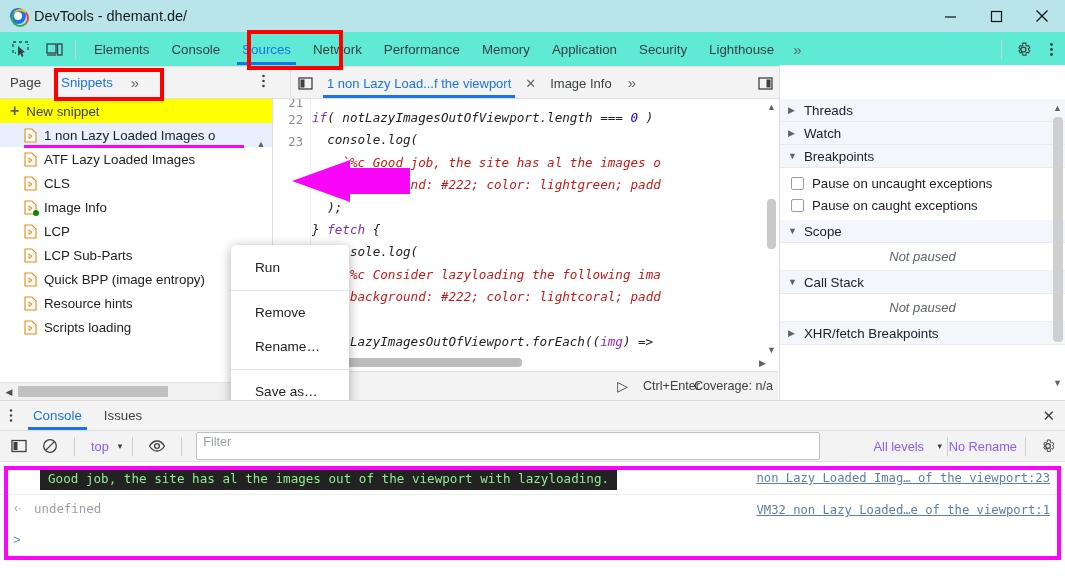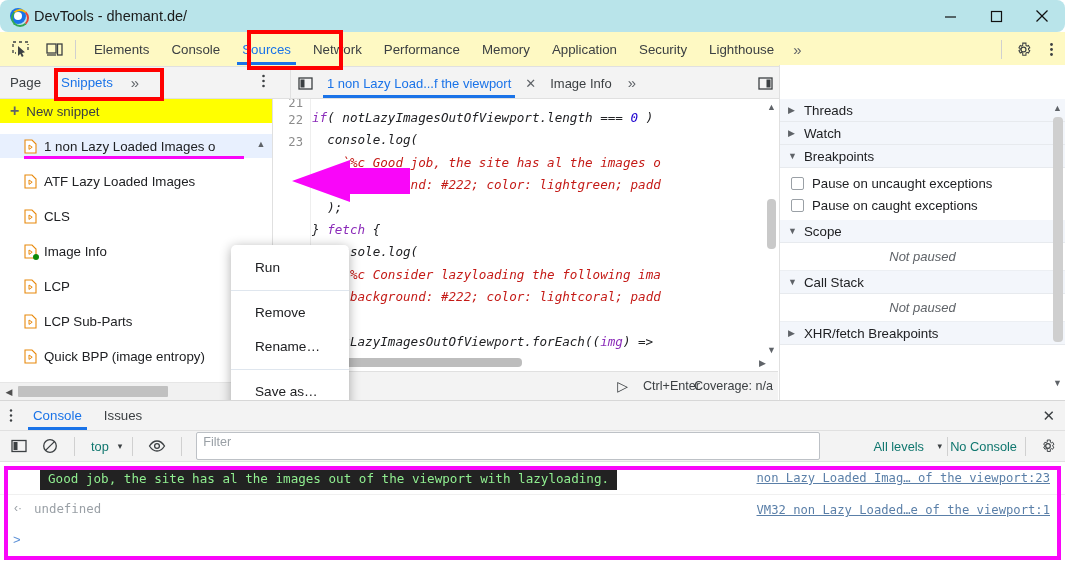--- a/index.html
+++ b/index.html
@@ -9,21 +9,20 @@
     overflow: hidden;
     background: #fff;
   }
   #app { position: relative; width: 1065px; height: 582px; }
 
   
   .titlebar {
     height: 32px; background: #b9e4ea;
     display: flex; align-items: center;
     position: relative;
-    border-radius: 8px;
   }
   .tb-icon {
     width: 16px; height: 16px; border-radius: 50%;
     margin-left: 10px; margin-right: 8px;
     background: #1a73e8; position: relative; flex: 0 0 auto;
   }
   .tb-icon::after{
     content:""; position:absolute; left:4px; top:4px;
     width:8px;height:8px;border-radius:50%;background:#fff;
   }
@@ -35,21 +34,21 @@
   .tb-title { font-size: 14.5px; color: #1b1b1b; }
   .winbtns { position: absolute; right: 0; top: 0; height: 32px; display: flex; }
   .winbtn {
     width: 46px; height: 32px; display: flex; align-items: center; justify-content: center;
     font-size: 15px; color: #111;
   }
   .winbtn svg { display: block; }
 
   
   .dt-tabbar {
-    height: 35px; background: #fef9c3; border-bottom: 1px solid #e0e0e0;
+    height: 35px; background: #5eead4; border-bottom: 1px solid #e0e0e0;
     display: flex; align-items: center; position: relative;
   }
   .dt-tool-icon { width: 28px; height: 28px; display:flex; align-items:center; justify-content:center; margin-left:6px;}
   .vdiv { width:1px; height:19px; background:#d0d0d0; margin:0 7px; }
   .dt-tab {
     padding: 0 11px; height: 35px; line-height: 35px;
     font-size: 13.3px; color: #3c4043; position: relative; white-space: nowrap;
   }
   .dt-tab.active { color: #1a73e8; }
   .dt-tab.active::after {
@@ -72,21 +71,21 @@
 
   
   .navigator { position:absolute; left:0; top:0; width:273px; height:301px; background:#fff; border-right:1px solid #e0e0e0; overflow:hidden;}
   .newsnippet {
     height:24px; display:flex; align-items:center; gap:7px; padding-left:10px;
     background:#ffff00; font-size:13.3px; color:#3c4043; width:281px;
   }
   .plusic { color:#5f6368; font-size:16px; font-weight:bold; line-height:1;}
   .snip-row {
     height:24px; display:flex; align-items:center; gap:7px; padding-left:24px;
-    font-size:13.3px; color:#202124; position:relative;margin-top:11px;
+    font-size:13.3px; color:#202124; position:relative;
   }
   .snip-row.selected { background:#e8f0fe; }
   .snip-ico { width:13px; height:15px; flex:0 0 auto; position:relative; }
   .mag-underline { position:absolute; left:24px; bottom:-1px; height:3px; background:#f906f9; }
   .dot-green { position:absolute; right:-2px; bottom:-1px; width:6px;height:6px;border-radius:50%;background:#0a8a0a;}
   .hscroll {
     position:absolute; left:0; bottom:0; width:273px; height:18px; background:#f1f1f1;
     display:flex; align-items:center; border-top:1px solid #e6e6e6;
   }
   .hscroll-thumb { position:absolute; left:18px; height:11px; width:150px; background:#c1c1c1; border-radius:1px;}
@@ -123,21 +122,21 @@
   .drawer { position:absolute; left:0; top:400px; width:1065px; height:182px; background:#fff; border-top:1px solid #d7d7d7;}
   .drawer-tabs { height:30px; background:#f3f3f3; border-bottom:1px solid #e0e0e0; display:flex; align-items:center; position:relative;}
   .dw-tab { font-size:13.3px; color:#3c4043; padding:0 11px; line-height:30px; position:relative;}
   .dw-tab.active { color:#1a73e8; }
   .dw-tab.active::after { content:""; position:absolute; left:6px; right:6px; bottom:1px; height:3px; background:#1a73e8;}
   .drawer-toolbar { height:31px; background:#f3f3f3; border-bottom:1px solid #e0e0e0; display:flex; align-items:center; gap:3px; padding-left:5px; position:relative;}
   .filter-input {
     width:624px; height:28px; border:1px solid #bdc1c6; border-radius:2px; background:#fff;
     font-size:12.6px; color:#9aa0a6; padding-left:6px; line-height:19px; margin-left:4px;
   }
-  .tb-text { font-size:12.8px; color:#0f766e; padding:0 6px;}
+  .tb-text { font-size:12.8px; color:#8b5cf6; padding:0 6px;}
   .console-body { position:absolute; left:0; top:62px; width:1065px; height:120px; background:#fff;}
   .cs-row { position:relative; height:32px; border-bottom:1px solid #f0f0f0;}
   .cs-msg {
     position:absolute; left:40px; top:4px;
     background:#222; color:#90ee90; font-family:"DejaVu Sans Mono", monospace;
     font-size:12.6px; padding:4px 8px; white-space:nowrap;
   }
   .cs-link {
     position:absolute; right:15px; top:8px;
     font-family:"DejaVu Sans Mono", monospace; font-size:12.2px;
@@ -543,21 +542,21 @@
         <svg width="18" height="16" viewBox="0 0 18 16">
             <path d="M1.5 8C4 4 6.5 3 9 3s5 1 7.5 5c-2.5 4-5 5-7.5 5S4 12 1.5 8z" fill="none" stroke="#3c4043" stroke-width="1.3"></path>
             <circle cx="9" cy="8" r="2.4" fill="none" stroke="#3c4043" stroke-width="1.3"></circle>
           </svg>
       </div>
       <div class="vdiv"></div>
       <div class="filter-input">Filter</div>
       <span class="tb-text" style="position:absolute;right:135px;">All levels</span>
       <span style="position:absolute;right:123px;font-size:9px;color:#3c4043;">▾</span>
       <div class="vdiv" style="position:absolute;right:110px;"></div>
-      <span class="tb-text" style="position:absolute;right:42px;">No Console</span>
+      <span class="tb-text" style="position:absolute;right:42px;">No Rename</span>
       <div class="vdiv" style="position:absolute;right:32px;"></div>
       <div class="icon-btn" style="position:absolute;right:3px;">
         <svg width="16" height="16" viewBox="0 0 20 20">
             <path d="M10 6.4a3.6 3.6 0 100 7.2 3.6 3.6 0 000-7.2zm0 5.8a2.2 2.2 0 110-4.4 2.2 2.2 0 010 4.4z" fill="#3c4043"></path>
             <path d="M17.4 11.3l-1.5-.9c.1-.5.1-1 0-1.5l1.5-.9-1.6-2.8-1.6.8c-.4-.35-.85-.6-1.3-.8V2.5H9.1v2.7c-.5.2-.9.45-1.3.8l-1.6-.8L4.6 8l1.5.9c-.1.5-.1 1 0 1.5l-1.5.9 1.6 2.8 1.6-.8c.4.35.8.6 1.3.8v2.7h3.8v-2.7c.45-.2.9-.45 1.3-.8l1.6.8 1.6-2.8z" fill="none" stroke="#3c4043" stroke-width="1.2"></path>
           </svg>
       </div>
     </div>
 
     <div class="console-body">

